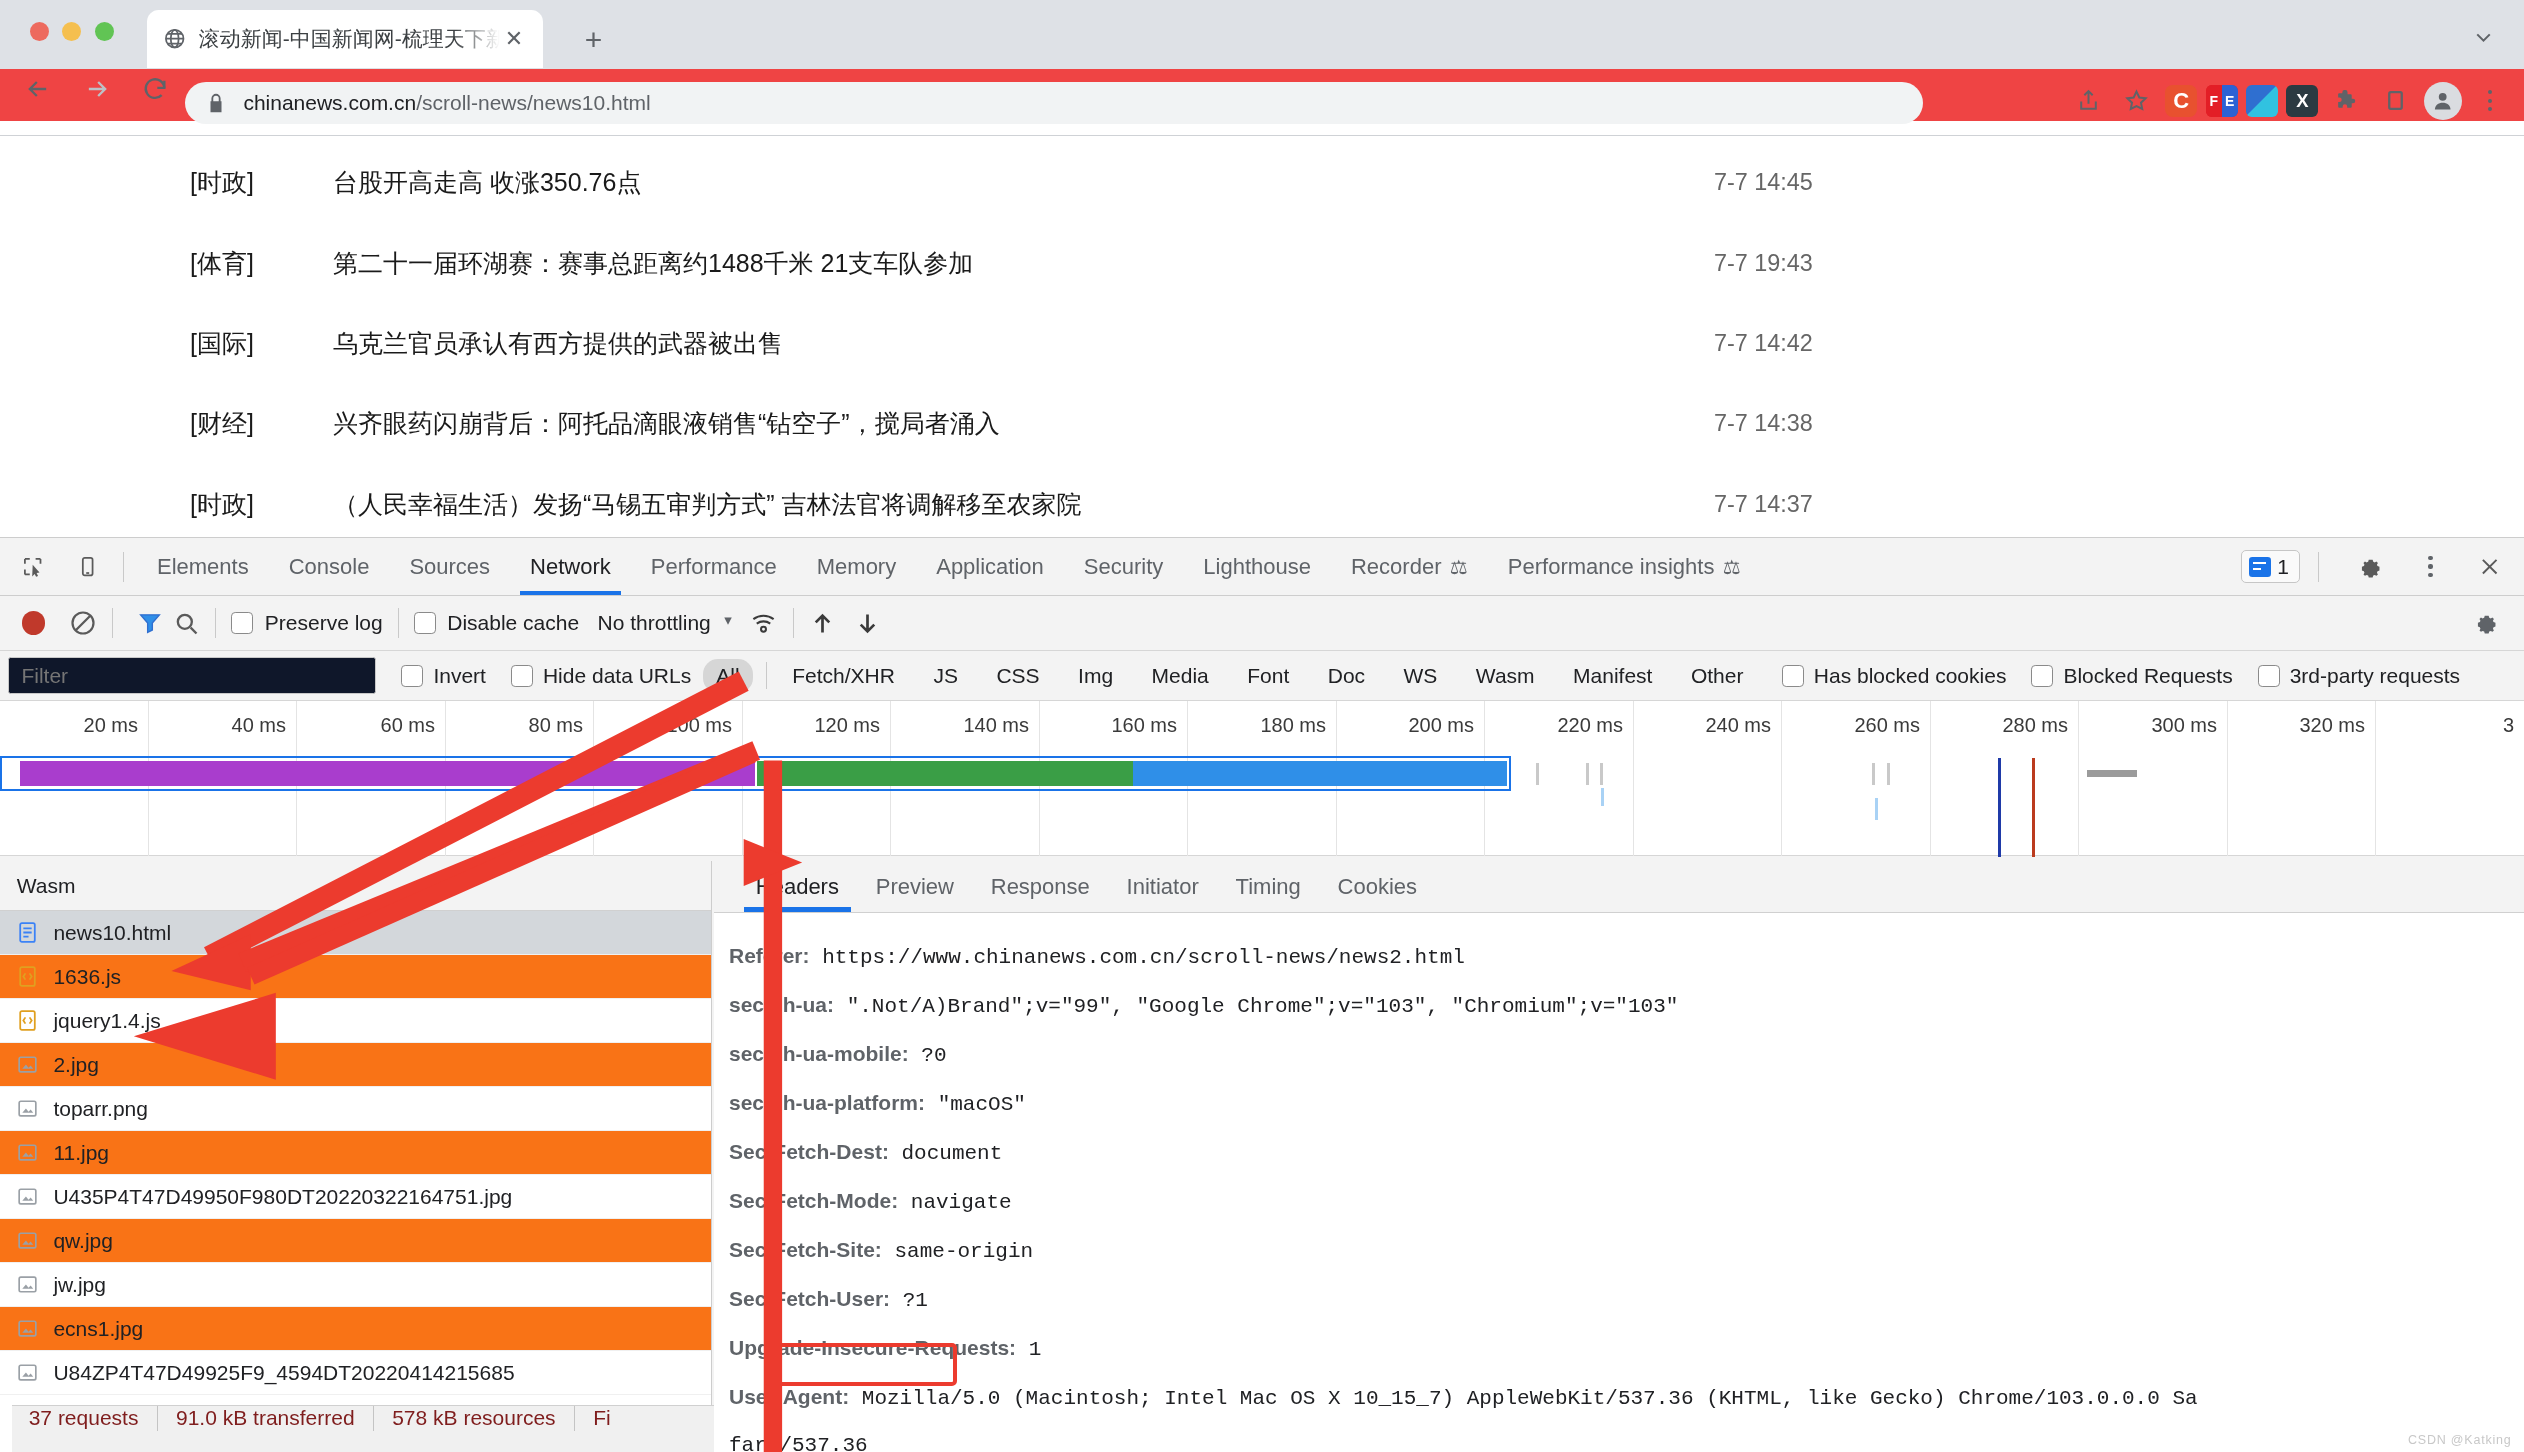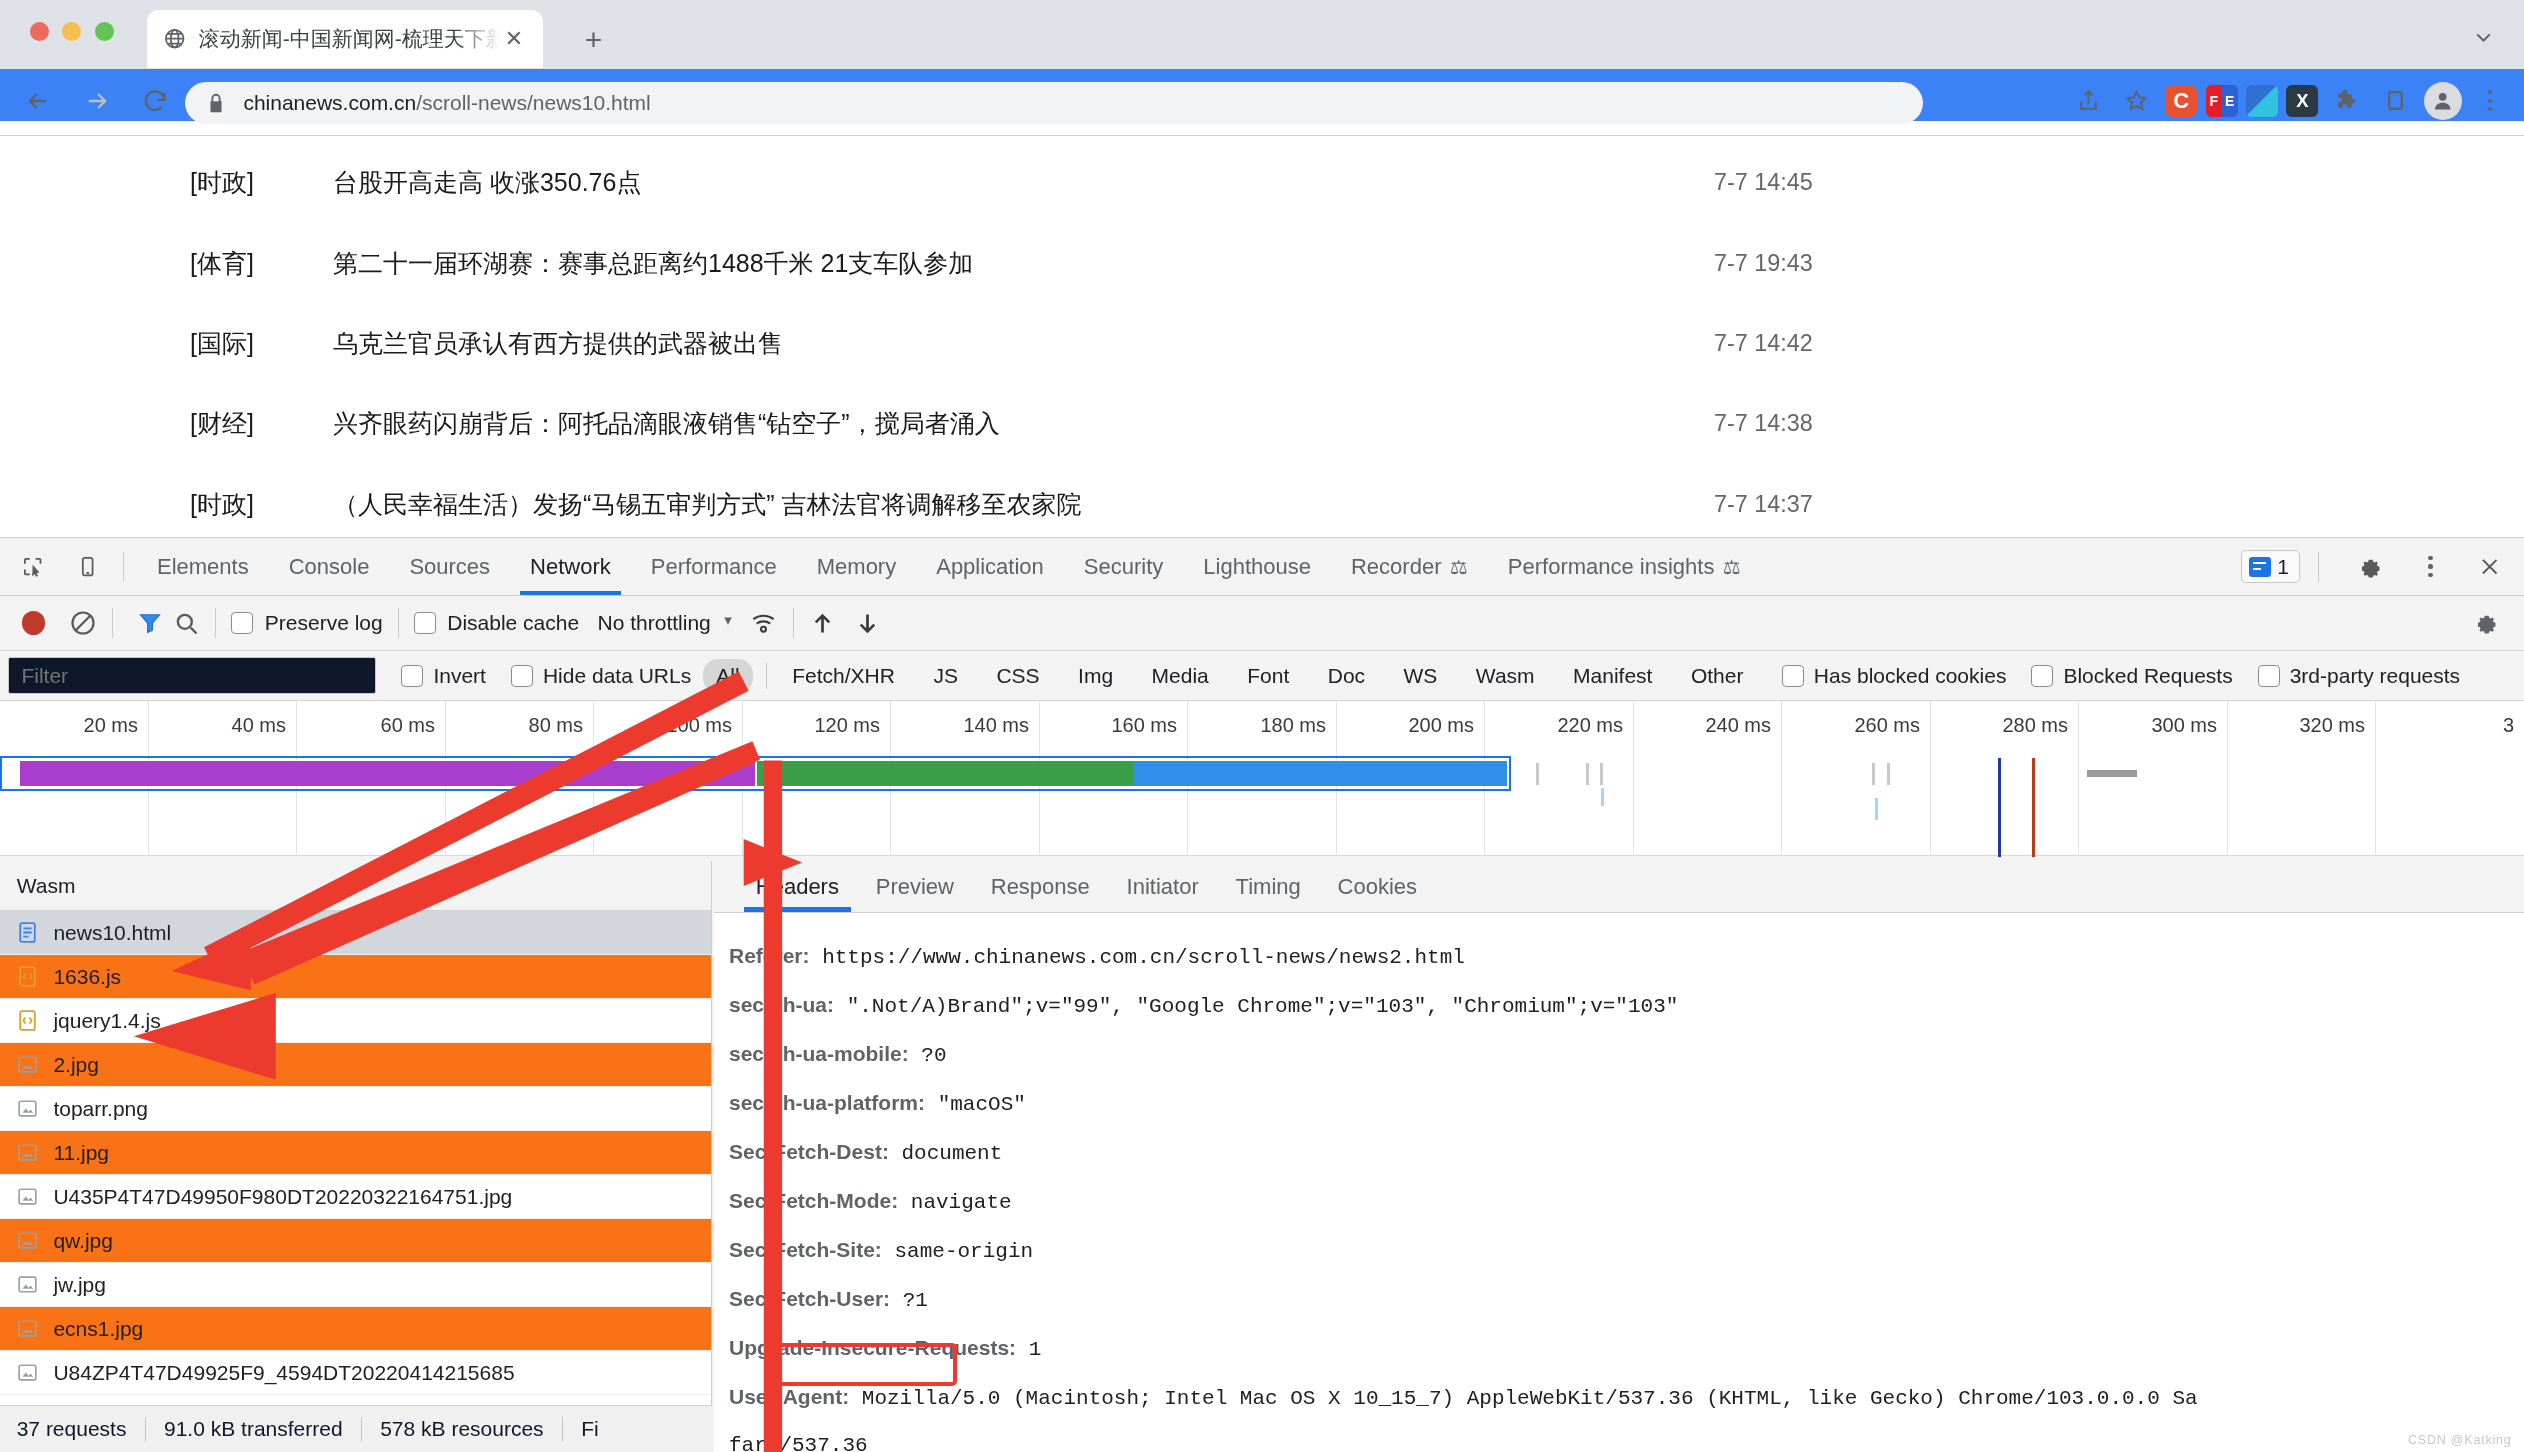--- a/index.html
+++ b/index.html
@@ -51,21 +51,21 @@
     font-size: 30px; color: #5f6368; font-weight: 300; cursor: pointer;
   }
   .chev-down-right {
     position: absolute; right: 28px; top: 23.4px; width: 28px; height: 28px;
     display: flex; align-items: center; justify-content: center;
     color: #5f6368; cursor: pointer;
   }
 
   .browser-toolbar {
     position: absolute; top: 69px; left: 0; width: 2525px; height: 52px;
-    background: #3b82f6; display: flex; align-items: flex-end;
+    background: #ef4444; display: flex; align-items: flex-start;
   }
   .nav-btn {
     width: 40px; height: 40px; margin-left: 18.4px;
     display: flex; align-items: center; justify-content: center;
     color: #5f6368; cursor: pointer;
   }
   .nav-btn svg { width: 28px; height: 28px; }
   .nav-btn.disabled { color: #bdc1c6; }
   .omnibox {
     position: absolute; left: 185px; top: 13.4px; width: 1738px; height: 42px;
@@ -266,24 +266,24 @@
   }
   .hdr-line {
     font-family: "Liberation Mono", "DejaVu Sans Mono", monospace;
     font-size: 21px; color: #202124; line-height: 47px; white-space: nowrap;
   }
   .hdr-line .k { color: #5f6368; font-family: "Liberation Sans", sans-serif; font-weight: 600; }
   .hdr-line .v { color: #202124; }
 
   
   .status-bar {
-    position: absolute; left: 0; bottom: 0; width: 712px; height: 47px;
+    position: absolute; left: 12px; bottom: 0; width: 712px; height: 47px;
     background: #f0f0f0; border-top: 0.8px solid #d0d0d0;
-    display: flex; align-items: center; padding-left: 16.7px; gap: 0;
-    font-size: 21px; color: #0f172a; overflow: hidden;
+    display: flex; padding-left: 16.7px; gap: 0;
+    font-size: 21px; color: #7f1d1d; overflow: hidden;
   }
   .sb-item { white-space: nowrap; }
   .sb-sep { width: 0.8px; height: 25px; background: #c4c4c4; margin: 0 18.4px; }
 
   
   .annot { position: absolute; pointer-events: none; }
   .watermark {
     position: absolute; right: 13.4px; bottom: 5px; font-size: 12.5px;
     color: #c8c8c8; letter-spacing: 0.8px;
   }

